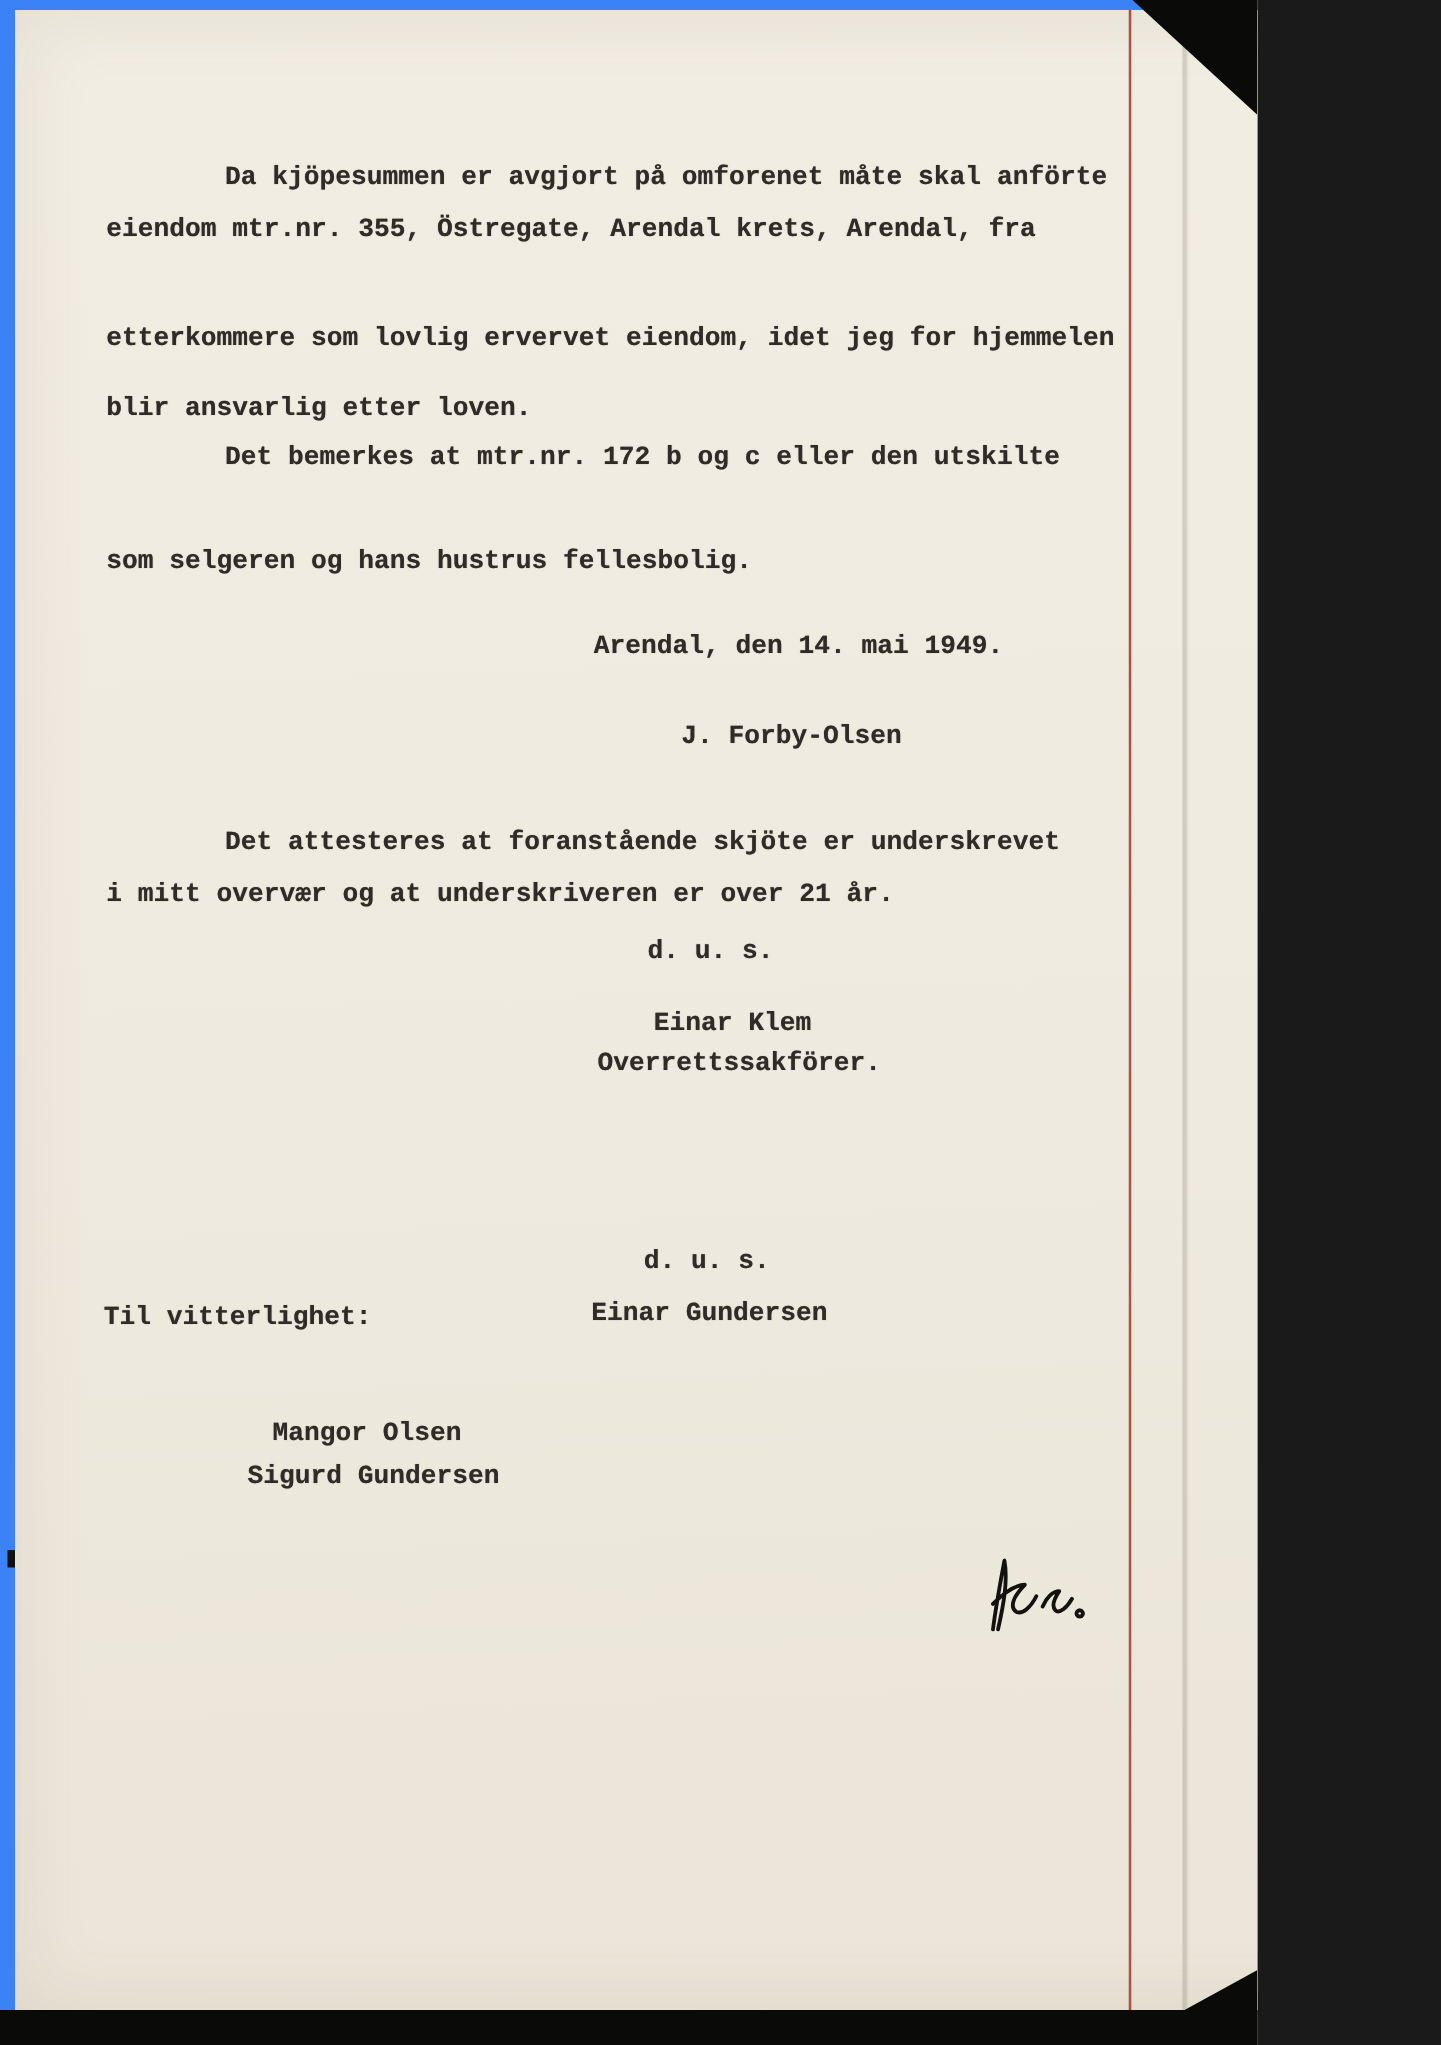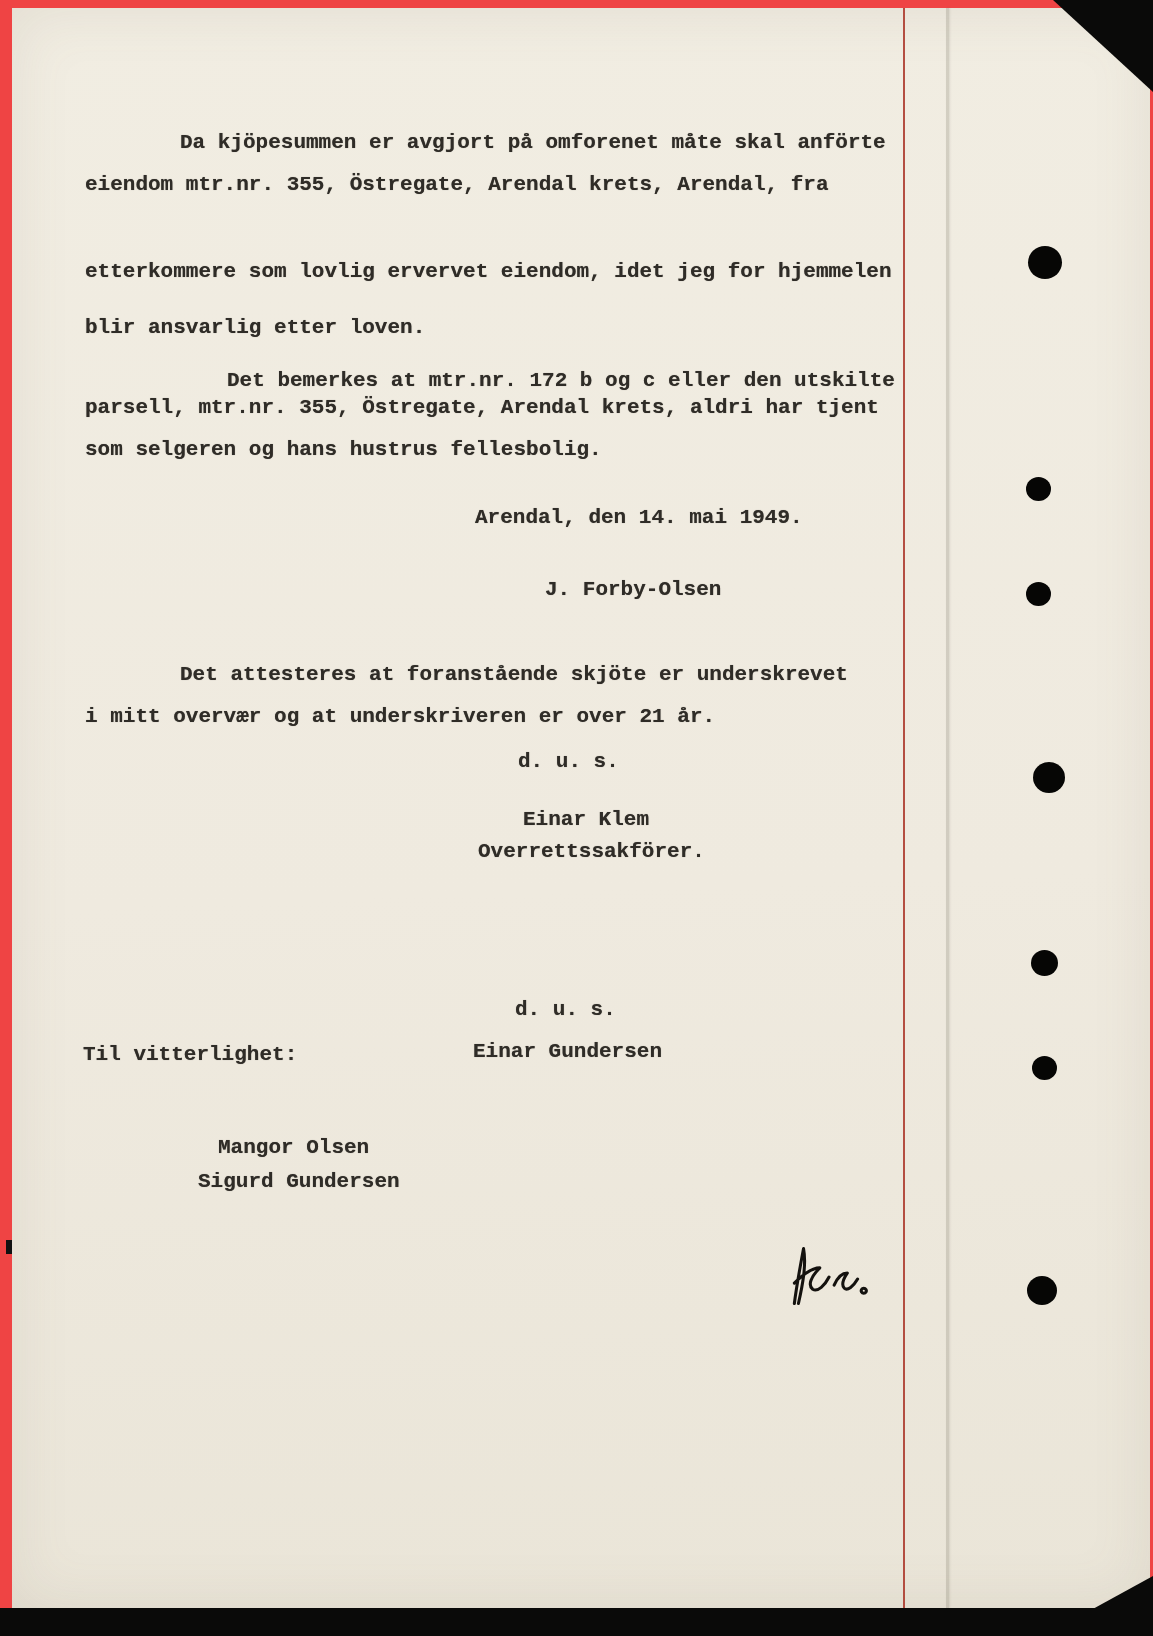--- a/index.html
+++ b/index.html
@@ -1,19 +1,19 @@
 <!DOCTYPE html>
 <html><head>
 <meta charset="utf-8">
 <style>
   html,body { margin:0; padding:0; background:#1a1a1a; }
   .scan {
     position:relative;
-    width:1153px; height:1636px;
-    background:#ef4444;
+    width:1006px; height:1636px;
+    background:#3b82f6;
     overflow:hidden;
     font-family:"Liberation Mono","DejaVu Sans Mono",monospace;
   }
   .paper {
     position:absolute;
     left:12px; top:8px;
     width:1138px; height:1600px;
     background:linear-gradient(178deg,#f1ede2 0%, #efeadf 55%, #eae5d8 100%);
     box-shadow:inset 0 0 60px rgba(120,110,90,0.12);
     z-index:1;
@@ -94,22 +94,21 @@
   <div class="paper"></div>
 
   <div class="margin-line"></div>
   <div class="fold-line"></div>
 
   <div class="line" style="left:180px; top:132px;">Da kjöpesummen er avgjort på omforenet måte skal anförte</div>
   <div class="line" style="left:85px;  top:174px;">eiendom mtr.nr. 355, Östregate, Arendal krets, Arendal, fra</div>
   <div class="line" style="left:85px;  top:261px;">etterkommere som lovlig ervervet eiendom, idet jeg for hjemmelen</div>
   <div class="line" style="left:85px;  top:304px;margin-top:13px;">blir ansvarlig etter loven.</div>
 
-  <div class="line" style="left:180px; top:370px;margin-left:47px;">Det bemerkes at mtr.nr. 172 b og c eller den utskilte</div>
-  <div class="line" style="left:85px;  top:397px;">parsell, mtr.nr. 355, Östregate, Arendal krets, aldri har tjent</div>
+  <div class="line" style="left:180px; top:356px;">Det bemerkes at mtr.nr. 172 b og c eller den utskilte</div>
   <div class="line" style="left:85px;  top:439px;">som selgeren og hans hustrus fellesbolig.</div>
 
   <div class="line" style="left:475px; top:507px;">Arendal, den 14. mai 1949.</div>
   <div class="line" style="left:545px; top:579px;">J. Forby-Olsen</div>
 
   <div class="line" style="left:180px; top:664px;">Det attesteres at foranstående skjöte er underskrevet</div>
   <div class="line" style="left:85px;  top:706px;">i mitt overvær og at underskriveren er over 21 år.</div>
   <div class="line" style="left:518px; top:751px;">d. u. s.</div>
   <div class="line" style="left:523px; top:809px;">Einar Klem</div>
   <div class="line" style="left:478px; top:841px;text-align:center;">Overrettssakförer.</div>

